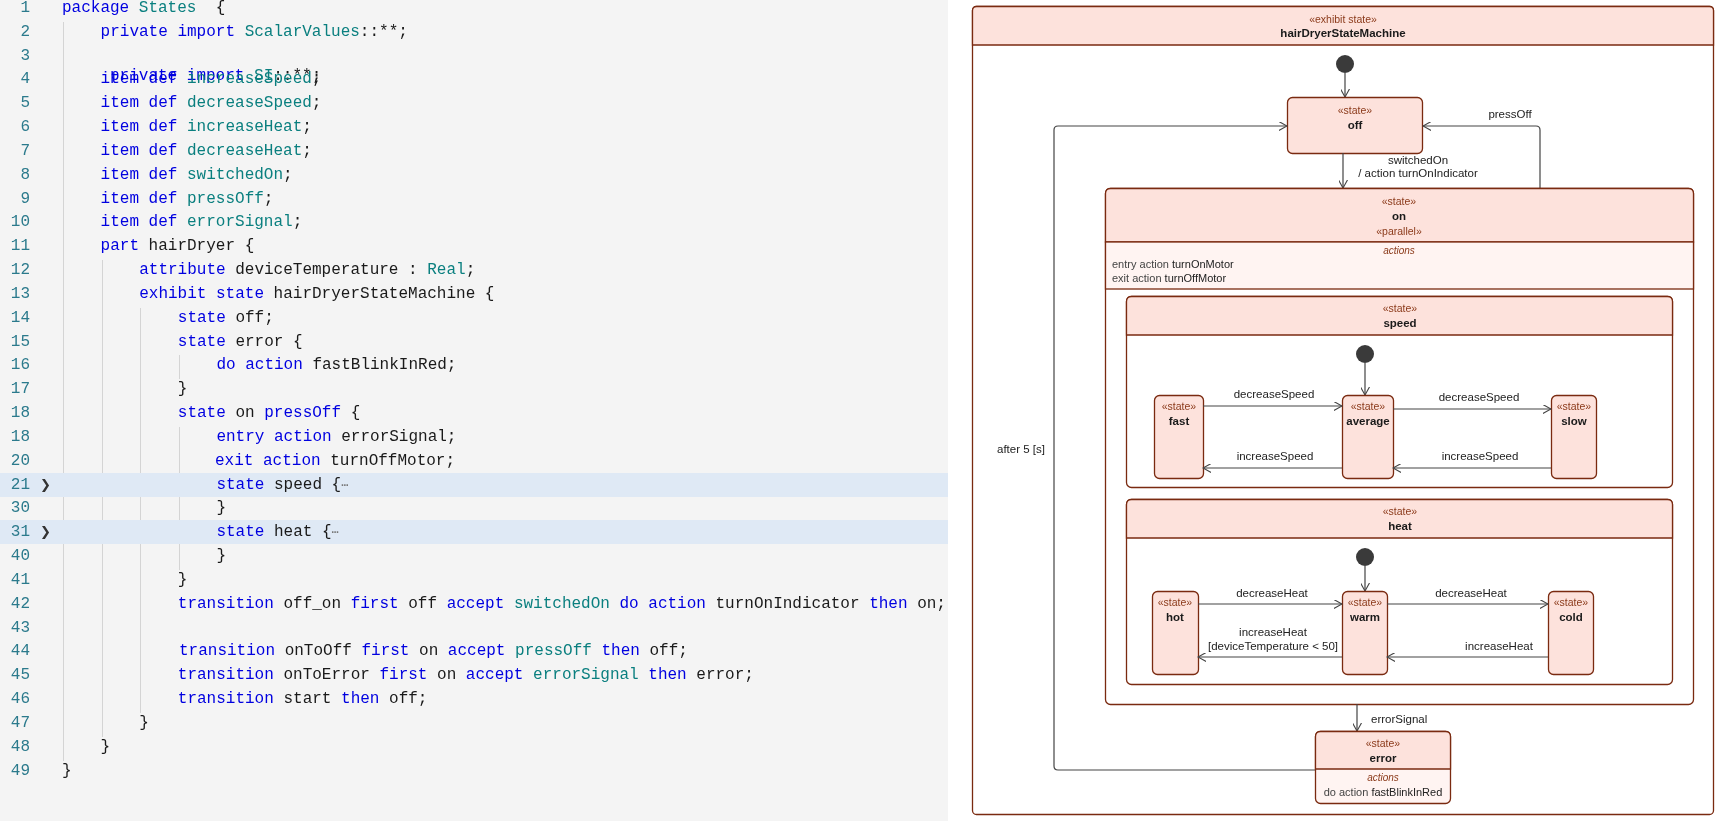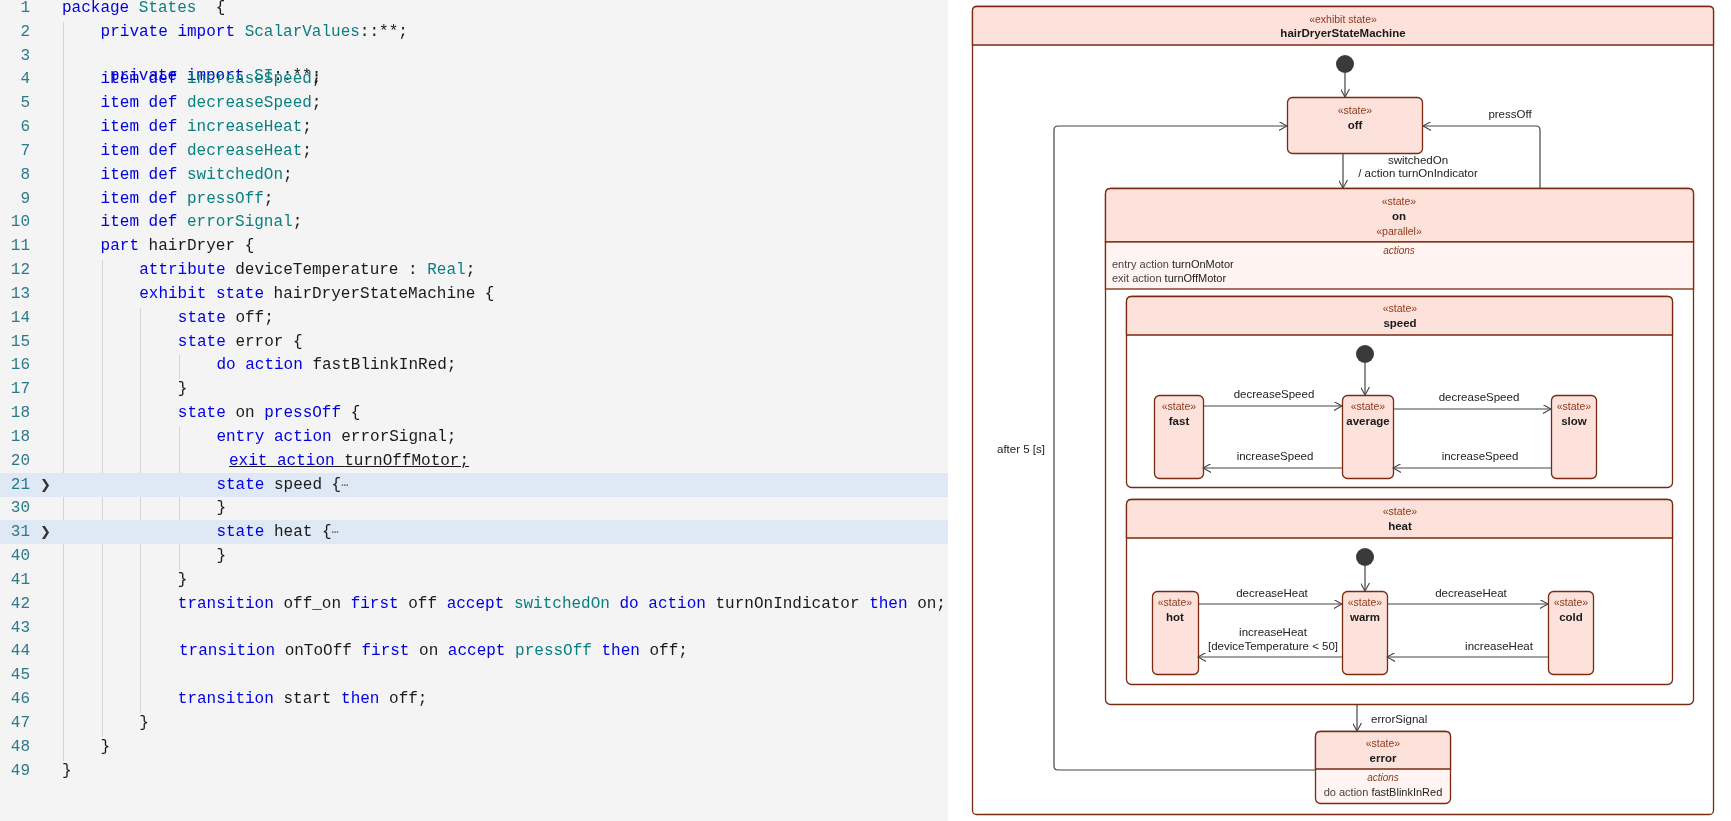--- a/index.html
+++ b/index.html
@@ -106,21 +106,21 @@
       <div class="line" style="top: 401.11px;">
         <span class="ln">18</span>
         <span class="code" style="left: 177.8px;"><span class="kw">state </span><span>on </span><span class="kw">pressOff </span><span>{</span></span>
       </div>
       <div class="line" style="top: 424.94px;">
         <span class="ln">18</span>
         <span class="code" style="left: 216.4px;"><span class="kw">entry action </span><span>errorSignal;</span></span>
       </div>
       <div class="line" style="top: 448.77px;">
         <span class="ln">20</span>
-        <span class="code" style="left: 229px; text-decoration: underline;"><span class="kw">exit action </span><span>turnOffMotor;</span></span>
+        <span class="code" style="left: 215px;"><span class="kw">exit action </span><span>turnOffMotor;</span></span>
       </div>
       <div class="line hl" style="top: 472.6px;">
         <span class="ln">21</span>
         <span class="fold" style="font-size: 13px;">❯</span>
         <span class="code" style="left: 216.4px;"><span class="kw">state </span><span>speed {</span><span class="ell">⋯</span></span>
       </div>
       <div class="line" style="top: 496.43px;">
         <span class="ln">30</span>
         <span class="code" style="left: 216.4px;"><span>}</span></span>
       </div>
@@ -143,20 +143,21 @@
       </div>
       <div class="line" style="top: 615.58px;">
         <span class="ln">43</span>
       </div>
       <div class="line" style="top: 639.41px;">
         <span class="ln">44</span>
         <span class="code" style="left: 179px;"><span class="kw">transition </span><span>onToOff </span><span class="kw">first </span><span>on </span><span class="kw">accept </span><span class="ty">pressOff </span><span class="kw">then </span><span>off;</span></span>
       </div>
       <div class="line" style="top: 663.24px;">
         <span class="ln">45</span>
+        <span class="code" style="left: 177.8px;"><span class="kw">transition </span><span>onToError </span><span class="kw">first </span><span>on </span><span class="kw">accept </span><span class="ty">errorSignal </span><span class="kw">then </span><span>error;</span></span>
       </div>
       <div class="line" style="top: 687.07px;">
         <span class="ln">46</span>
         <span class="code" style="left: 177.8px;"><span class="kw">transition </span><span>start </span><span class="kw">then </span><span>off;</span></span>
       </div>
       <div class="line" style="top: 710.9px;">
         <span class="ln">47</span>
         <span class="code" style="left: 139.2px;"><span>}</span></span>
       </div>
       <div class="line" style="top: 734.73px;">

